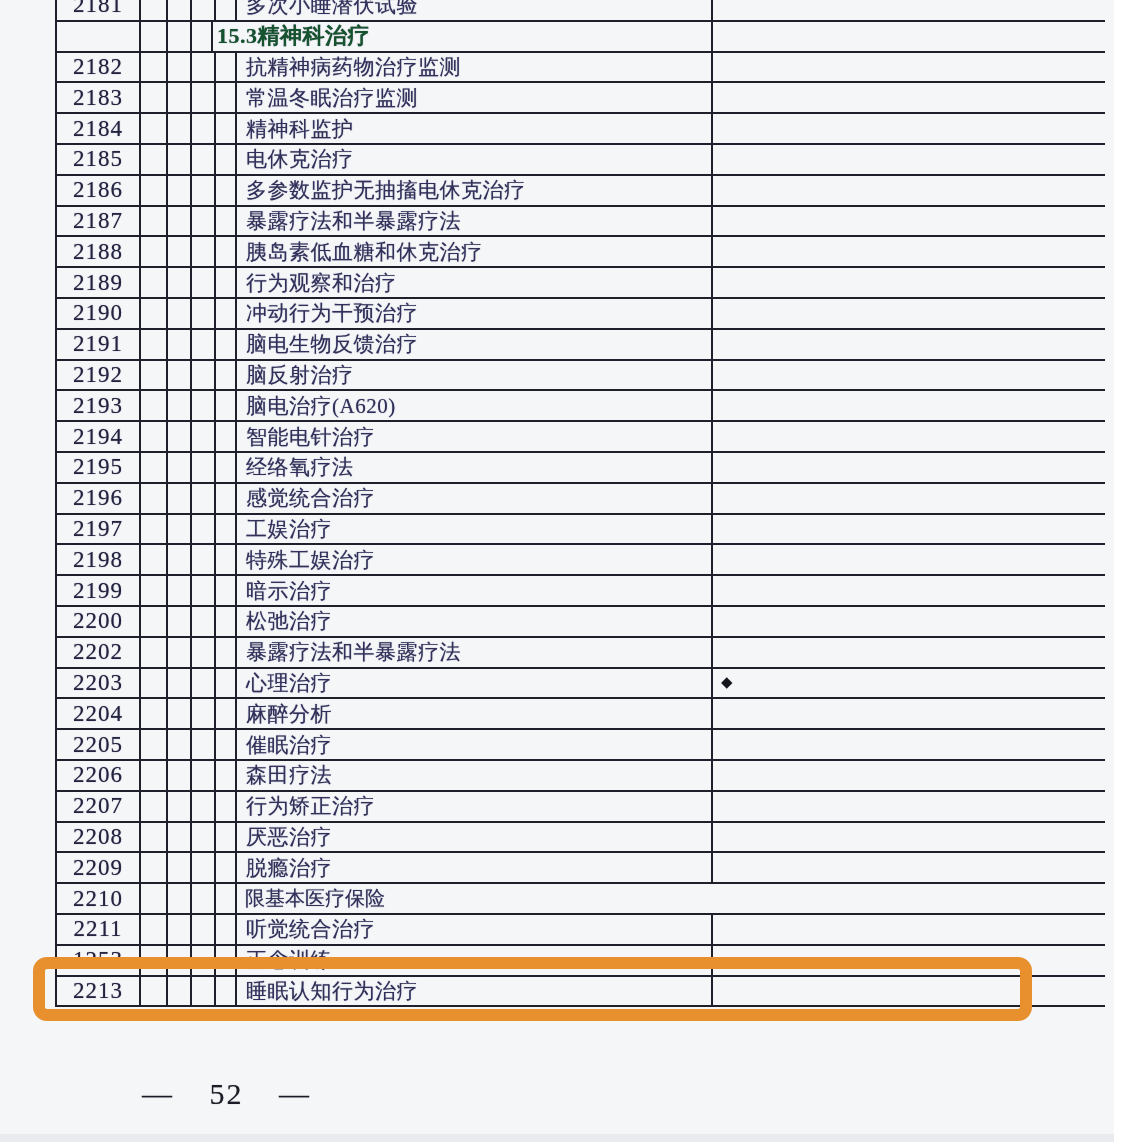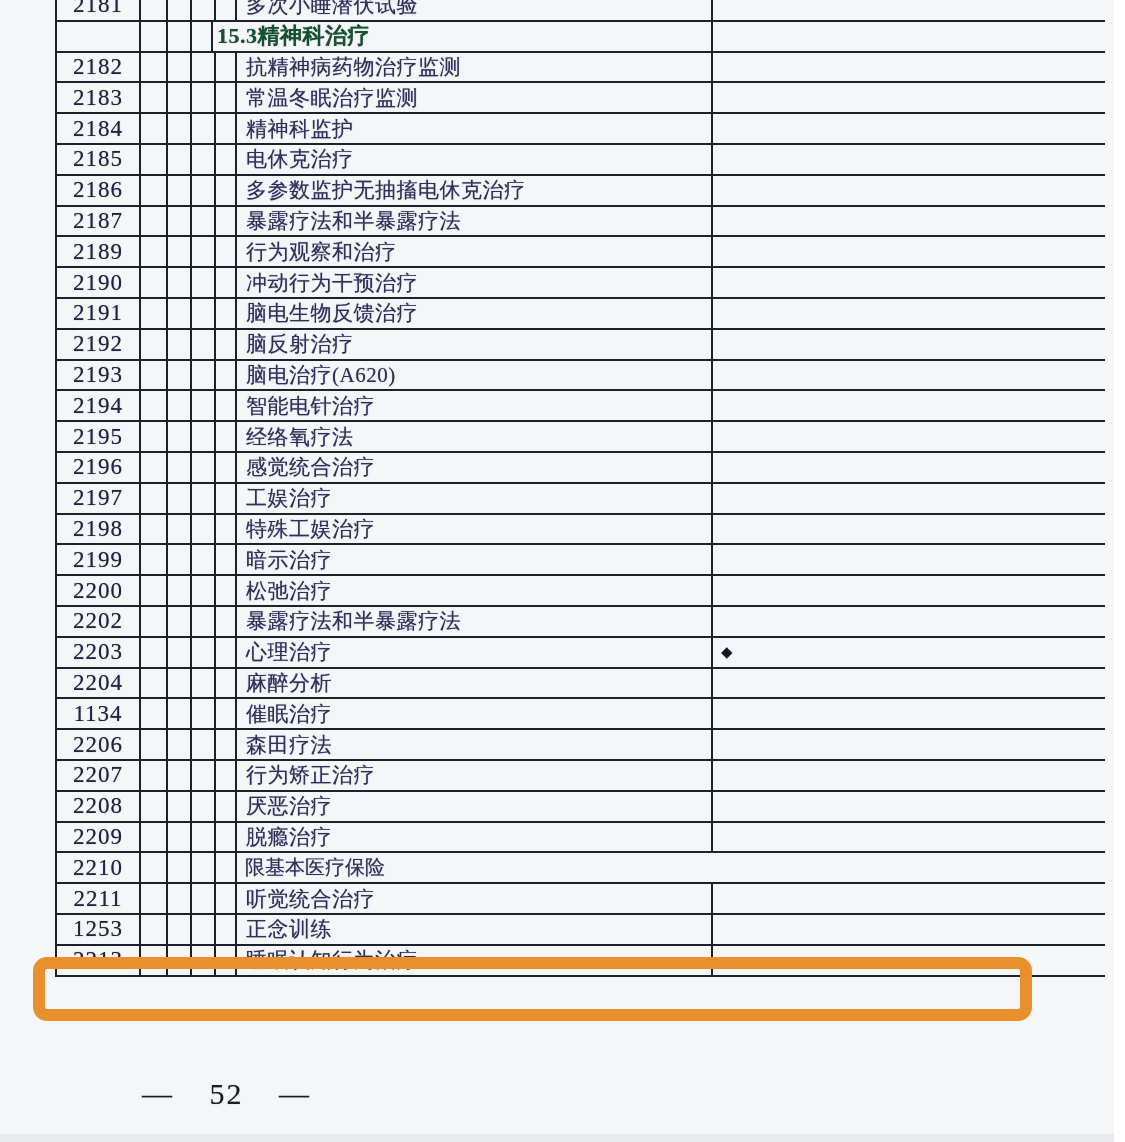--- a/index.html
+++ b/index.html
@@ -161,20 +161,29 @@
       <div class="row">
         <div class="cell num blurred">2187</div>
         <div class="cell n1"></div>
         <div class="cell n2"></div>
         <div class="cell n3"></div>
         <div class="cell n4"></div>
         <div class="cell desc blurred">暴露疗法和半暴露疗法</div>
         <div class="cell remark"></div>
       </div>
       <div class="row">
+        <div class="cell num blurred">2188</div>
+        <div class="cell n1"></div>
+        <div class="cell n2"></div>
+        <div class="cell n3"></div>
+        <div class="cell n4"></div>
+        <div class="cell desc blurred">胰岛素低血糖和休克治疗</div>
+        <div class="cell remark"></div>
+      </div>
+      <div class="row">
         <div class="cell num blurred">2189</div>
         <div class="cell n1"></div>
         <div class="cell n2"></div>
         <div class="cell n3"></div>
         <div class="cell n4"></div>
         <div class="cell desc blurred">行为观察和治疗</div>
         <div class="cell remark"></div>
       </div>
       <div class="row">
         <div class="cell num blurred">2190</div>
@@ -298,21 +307,21 @@
       <div class="row">
         <div class="cell num blurred">2204</div>
         <div class="cell n1"></div>
         <div class="cell n2"></div>
         <div class="cell n3"></div>
         <div class="cell n4"></div>
         <div class="cell desc blurred">麻醉分析</div>
         <div class="cell remark"></div>
       </div>
       <div class="row">
-        <div class="cell num blurred">1134</div>
+        <div class="cell num blurred">2205</div>
         <div class="cell n1"></div>
         <div class="cell n2"></div>
         <div class="cell n3"></div>
         <div class="cell n4"></div>
         <div class="cell desc blurred">催眠治疗</div>
         <div class="cell remark"></div>
       </div>
       <div class="row">
         <div class="cell num blurred">2206</div>
         <div class="cell n1"></div>

